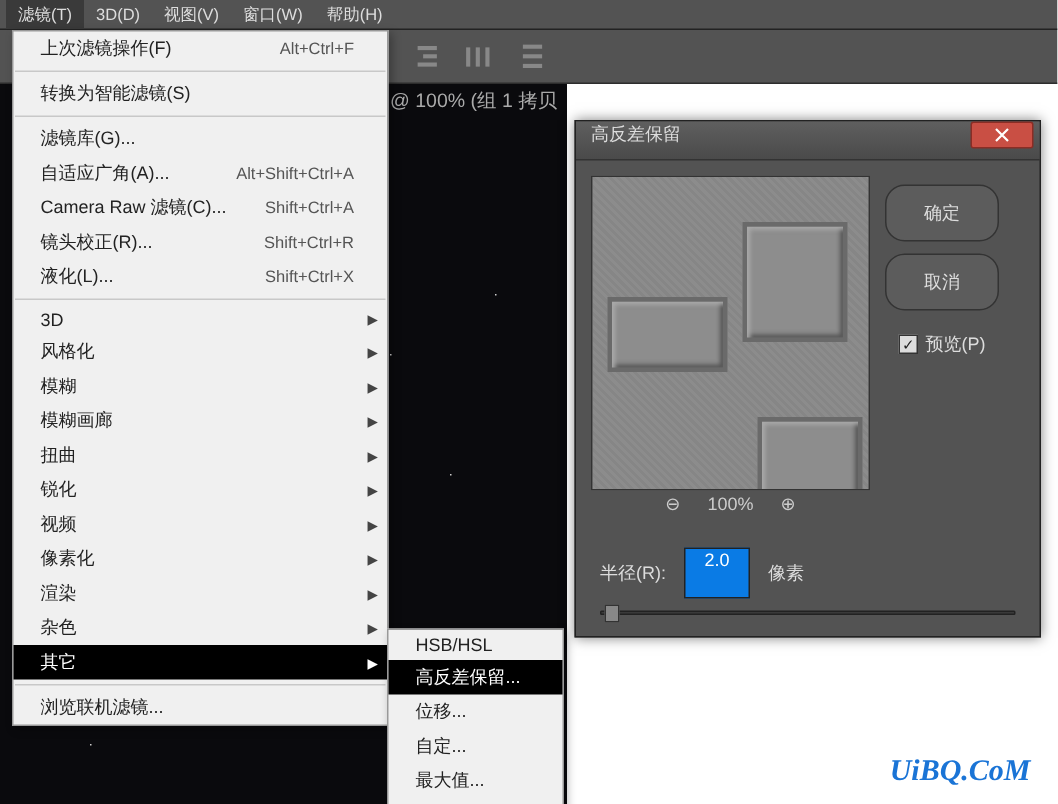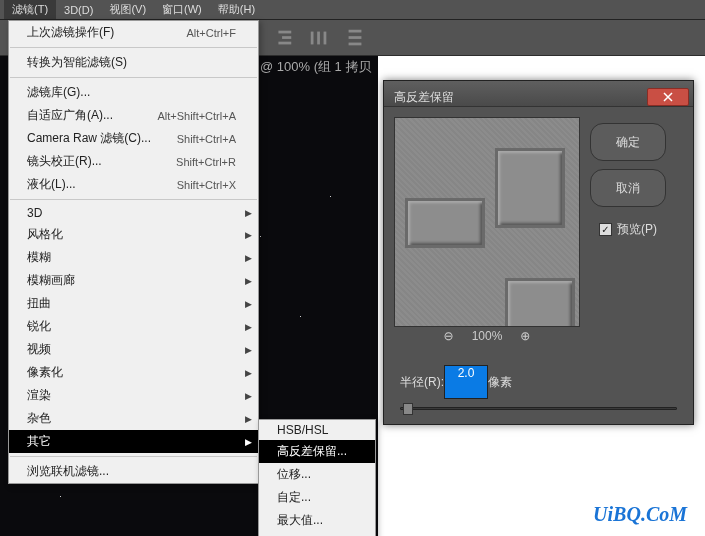--- a/index.html
+++ b/index.html
@@ -15,33 +15,33 @@
 .menu-row .shortcut { color: #555; font-size: 11px; }
 .menu-sep { height: 1px; background: #c8c8c8; margin: 3px 1px; }
 .arrow-r { position: absolute; right: 6px; font-size: 9px; color: #444; }
 .menu-row.highlighted .arrow-r { color: #fff; }
 .sub-dropdown { position: absolute; left: 258px; top: 419px; width: 118px; background: #f0f0f0; border: 1px solid #999; box-shadow: 2px 2px 6px rgba(0,0,0,0.3); z-index: 11; }
 .canvas-area { position: absolute; left: 0; top: 56px; width: 378px; height: 480px; background: #0a0a0d; overflow: hidden; }
 .canvas-tab { position: absolute; left: 260px; top: 58px; color: #aaa; font-size: 13px; }
 .watermark { position: absolute; left: 60px; top: 380px; color: #444; font-size: 13px; opacity: 0.55; display: flex; align-items: center; gap: 6px; }
 .wm-icon { width: 28px; height: 28px; border: 2px solid #555; border-radius: 3px; transform: rotate(45deg); }
 .dialog { position: absolute; left: 383px; top: 80px; width: 311px; background: #535353; border: 1px solid #222; box-shadow: 0 0 8px rgba(0,0,0,0.5); }
-.dlg-title { height: 26px; background: linear-gradient(#5f5f5f,#4a4a4a); display: flex; align-items: flex-end; justify-content: space-between; padding: 0 4px 0 10px; border-bottom: 1px solid #333; gap: 43px; }
+.dlg-title { height: 26px; background: linear-gradient(#5f5f5f,#4a4a4a); display: flex; align-items: flex-start; justify-content: space-between; padding: 0 4px 0 10px; border-bottom: 1px solid #333; gap: 43px; }
 .dlg-title-text { color: #ddd; font-size: 12px; }
 .dlg-close { width: 42px; height: 18px; background: #c94f44; border: 1px solid #8a2d25; border-radius: 2px; display: flex; align-items: center; justify-content: center; color: #fff; font-size: 11px; }
 .dlg-body { display: flex; padding: 10px; gap: 10px; }
 .preview-box { width: 186px; height: 210px; background: #8a8a8a; border: 1px solid #333; position: relative; overflow: hidden; }
 .prev-noise { position: absolute; inset: 0; background: repeating-linear-gradient(45deg,#8e8e8e 0 2px,#828282 2px 4px); opacity: 0.5; }
 .prev-shape { position: absolute; border: 3px solid #6a6a6a; background: #8d8d8d; box-shadow: inset 2px 2px 3px #aaa, inset -2px -2px 3px #555; }
 .dlg-side { display: flex; flex-direction: column; gap: 8px; align-items: center; padding-top: 6px; }
 .dlg-btn { width: 76px; height: 38px; background: #5c5c5c; border: 1px solid #333; border-radius: 13px; color: #ddd; font-size: 12px; display: flex; align-items: center; justify-content: center; }
 .dlg-check { display: flex; align-items: center; gap: 5px; color: #ddd; font-size: 12px; margin-top: 6px; }
 .chkbox { width: 13px; height: 13px; background: #ddd; border: 1px solid #333; display: flex; align-items: center; justify-content: center; font-size: 10px; color: #222; }
 .zoom-row { display: flex; align-items: center; justify-content: center; gap: 18px; color: #ccc; font-size: 12px; padding: 2px 0 8px; }
-.radius-row { display: flex; align-items: center; gap: 0; color: #ddd; font-size: 12px; padding: 4px 16px 6px; }
+.radius-row { display: flex; align-items: center; gap: 12px; color: #ddd; font-size: 12px; padding: 4px 16px 6px; }
 .radius-input { width: 44px; height: 34px; background: #3a3a3a; border: 1px solid #222; color: #fff; font-size: 12px; text-align: center; }
 .radius-input.sel { background: #0a7be5; }
 .slider-track { margin: 2px 16px 14px; height: 3px; background: #3a3a3a; border: 1px solid #222; position: relative; border-radius: 1px; }
 .slider-thumb { position: absolute; left: 2px; top: -5px; width: 10px; height: 12px; background: #888; border: 1px solid #333; }
 .uibq { position: absolute; right: 18px; bottom: 10px; color: #1a74d6; font-size: 20px; font-weight: bold; font-style: italic; font-family: Georgia, serif; }
 .star { position: absolute; width: 1px; height: 1px; background: #ccc; }
 </style>
 </head>
 <body>
 

